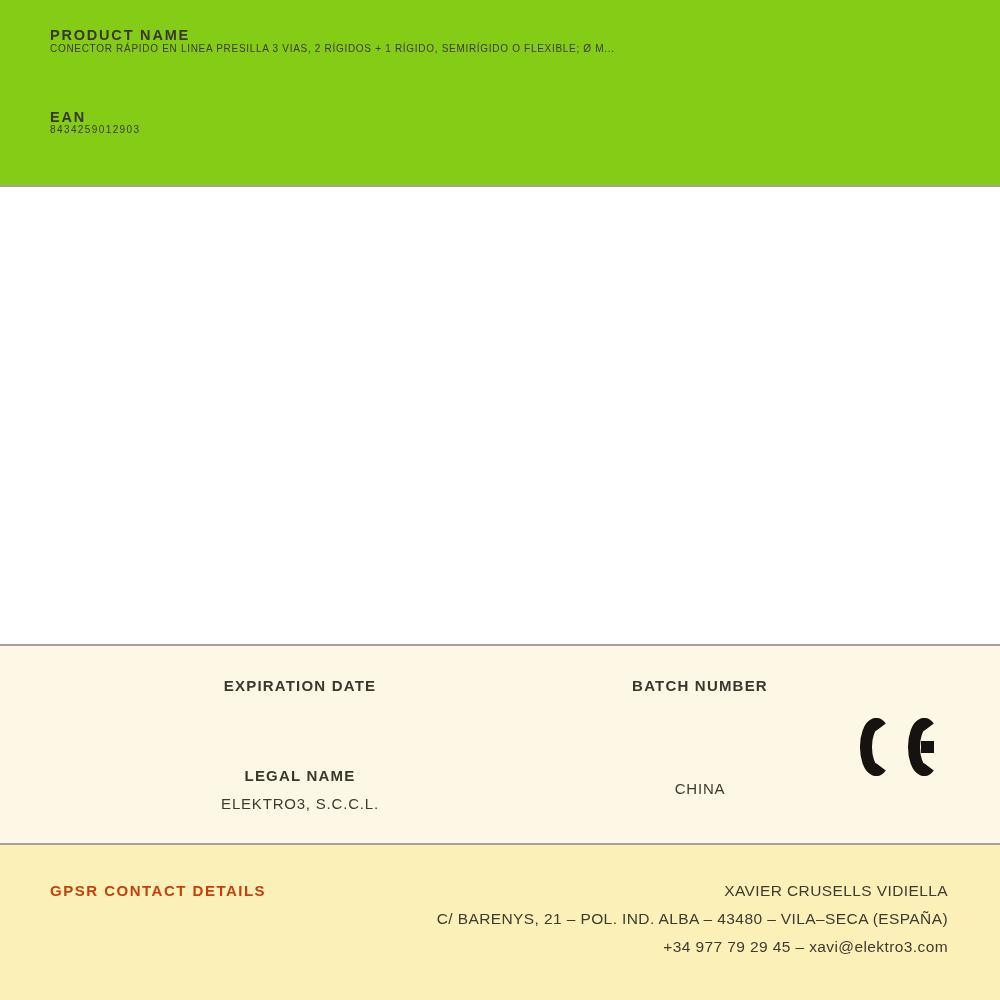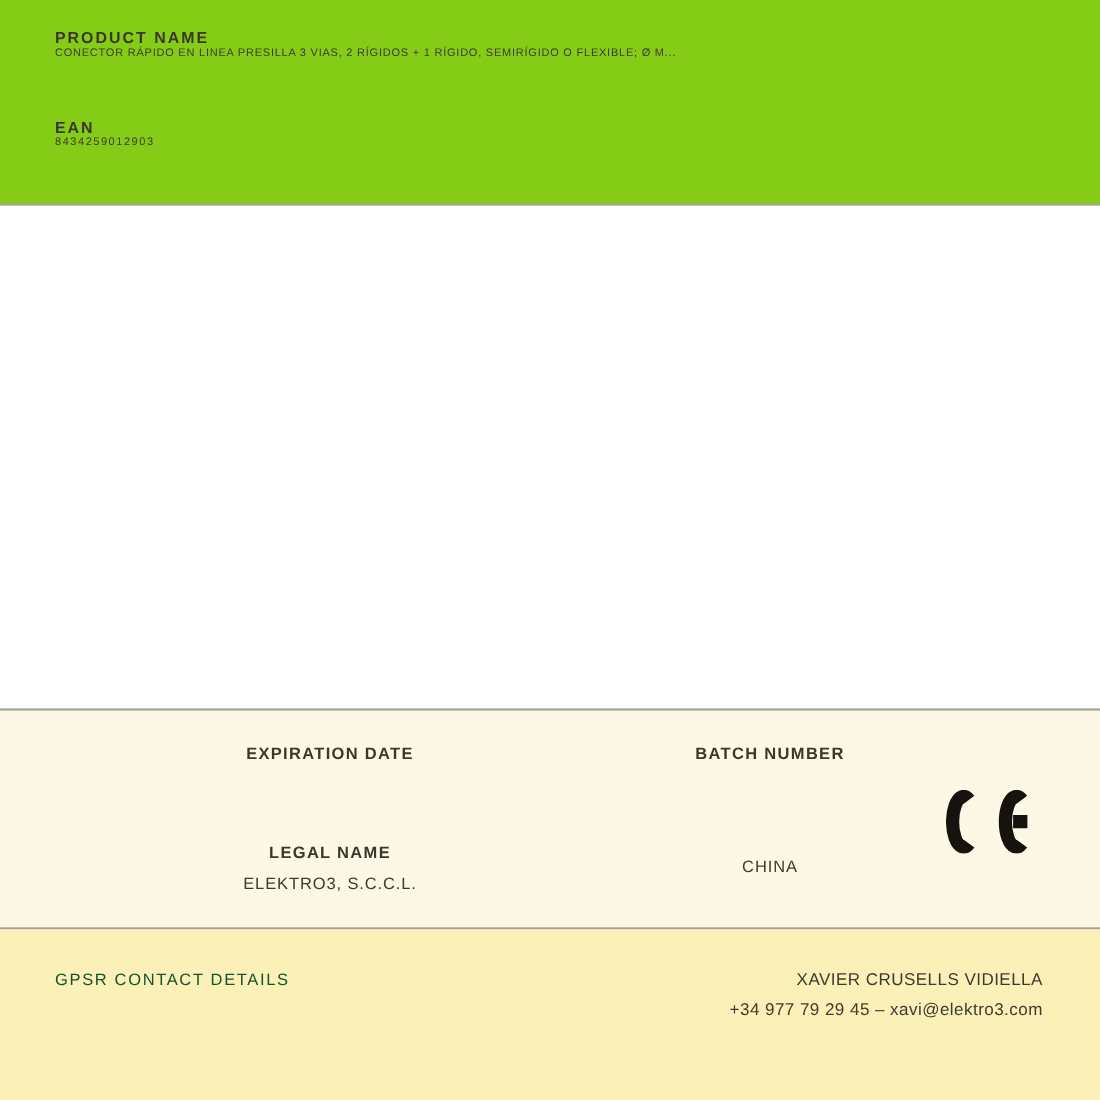--- a/index.html
+++ b/index.html
@@ -96,23 +96,23 @@
     top: 845px;
     height: 155px;
     background: #fbf1b8;
     padding: 38px 52px 0 50px;
     display: flex;
     justify-content: space-between;
     align-items: flex-start;
   }
   .gpsr-label {
     font-size: 15px;
-    font-weight: normal;
+    font-weight: bold;
     letter-spacing: 1.5px;
-    color: #14532d;
+    color: #c2410c;
     line-height: 16px;
   }
   .contact-block {
     text-align: right;
     font-size: 15.5px;
     letter-spacing: 0.4px;
     line-height: 28px;
     margin-top: -6px;
     margin-left: 27px;
   }
@@ -158,15 +158,16 @@
 
       <path d="M 61 29 L 74 29" fill="none" stroke="#16130f" stroke-width="12" stroke-linecap="butt"></path>
     </svg>
   </div>
 </div>
 
 <div class="sec sec-bottom">
   <div class="gpsr-label">GPSR CONTACT DETAILS</div>
   <div class="contact-block">
     <div>XAVIER CRUSELLS VIDIELLA</div>
+    <div>C/ BARENYS, 21 – POL. IND. ALBA – 43480 – VILA–SECA (ESPAÑA)</div>
     <div>+34 977 79 29 45 – xavi@elektro3.com</div>
   </div>
 </div>
 
 </body></html>

